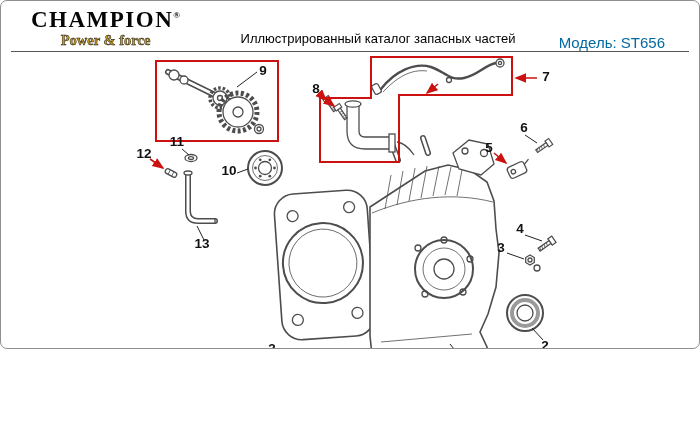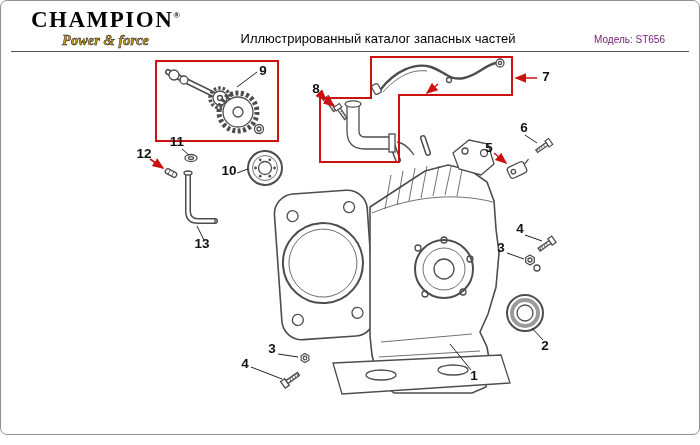--- a/index.html
+++ b/index.html
@@ -1,30 +1,30 @@
 <!DOCTYPE html>
 <html style="--accent: #cc1111; --line: #4d4d4d; --gold: #c99b1d; --border: #909090;"><head>
 <meta charset="utf-8">
 <style>
   * { margin:0; padding:0; box-sizing:border-box; }
   html,body { background:#fff; }
   body { width:700px; height:445px; font-family:"Liberation Sans",sans-serif; position:relative; }
-  .page { position:absolute; top:0; left:0; width:700px; height:435px; background:#fff;
+  .page { position:absolute; top:0; left:0; width:700px; height:349px; background:#fff;
           border:1px solid var(--border,#909090); border-radius:7px; overflow:hidden; }
 
   
   .logo { position:absolute; top:7px; left:30px; display:inline-block; text-align:center; }
   .brand { font-family:"Liberation Serif",serif; font-weight:700; font-size:23px;
            letter-spacing:1.5px; color:#050505; line-height:1.05; }
   .reg { font-size:9px; vertical-align:super; letter-spacing:0; }
-  .tagline { font-family:"Liberation Serif",serif; font-style:italic; font-weight:700;
+  .tagline { font-family:"Liberation Serif",serif; font-weight:700;
              font-size:14.5px; color:var(--gold,#c99b1d); -webkit-text-stroke:0.5px #1a1a1a; }
   .title { position:absolute; top:30px; left:calc(50% + 28px); transform:translateX(-50%);
            font-size:13px; color:#000; white-space:nowrap; }
-  .model { position:absolute; top:33px; right:34px; font-size:10px; color:#701a75; }
+  .model { position:absolute; top:33px; right:34px; font-size:15px; color:#0369a1; }
   .rule  { position:absolute; top:50px; left:10px; right:10px; height:1px; background:#555; }
 
   
   svg.diagram { position:absolute; left:0; top:0; }
   .ln   { stroke:var(--line,#4d4d4d); fill:none; stroke-width:1.3; }
   .lnf  { stroke:var(--line,#4d4d4d); fill:#fff; stroke-width:1.3; }
   .thin { stroke-width:0.8; }
   .th2  { stroke-width:2; }
   .gray { stroke:#9a9a9a; }
   .teeth{ stroke:var(--line,#4d4d4d); fill:none; }

